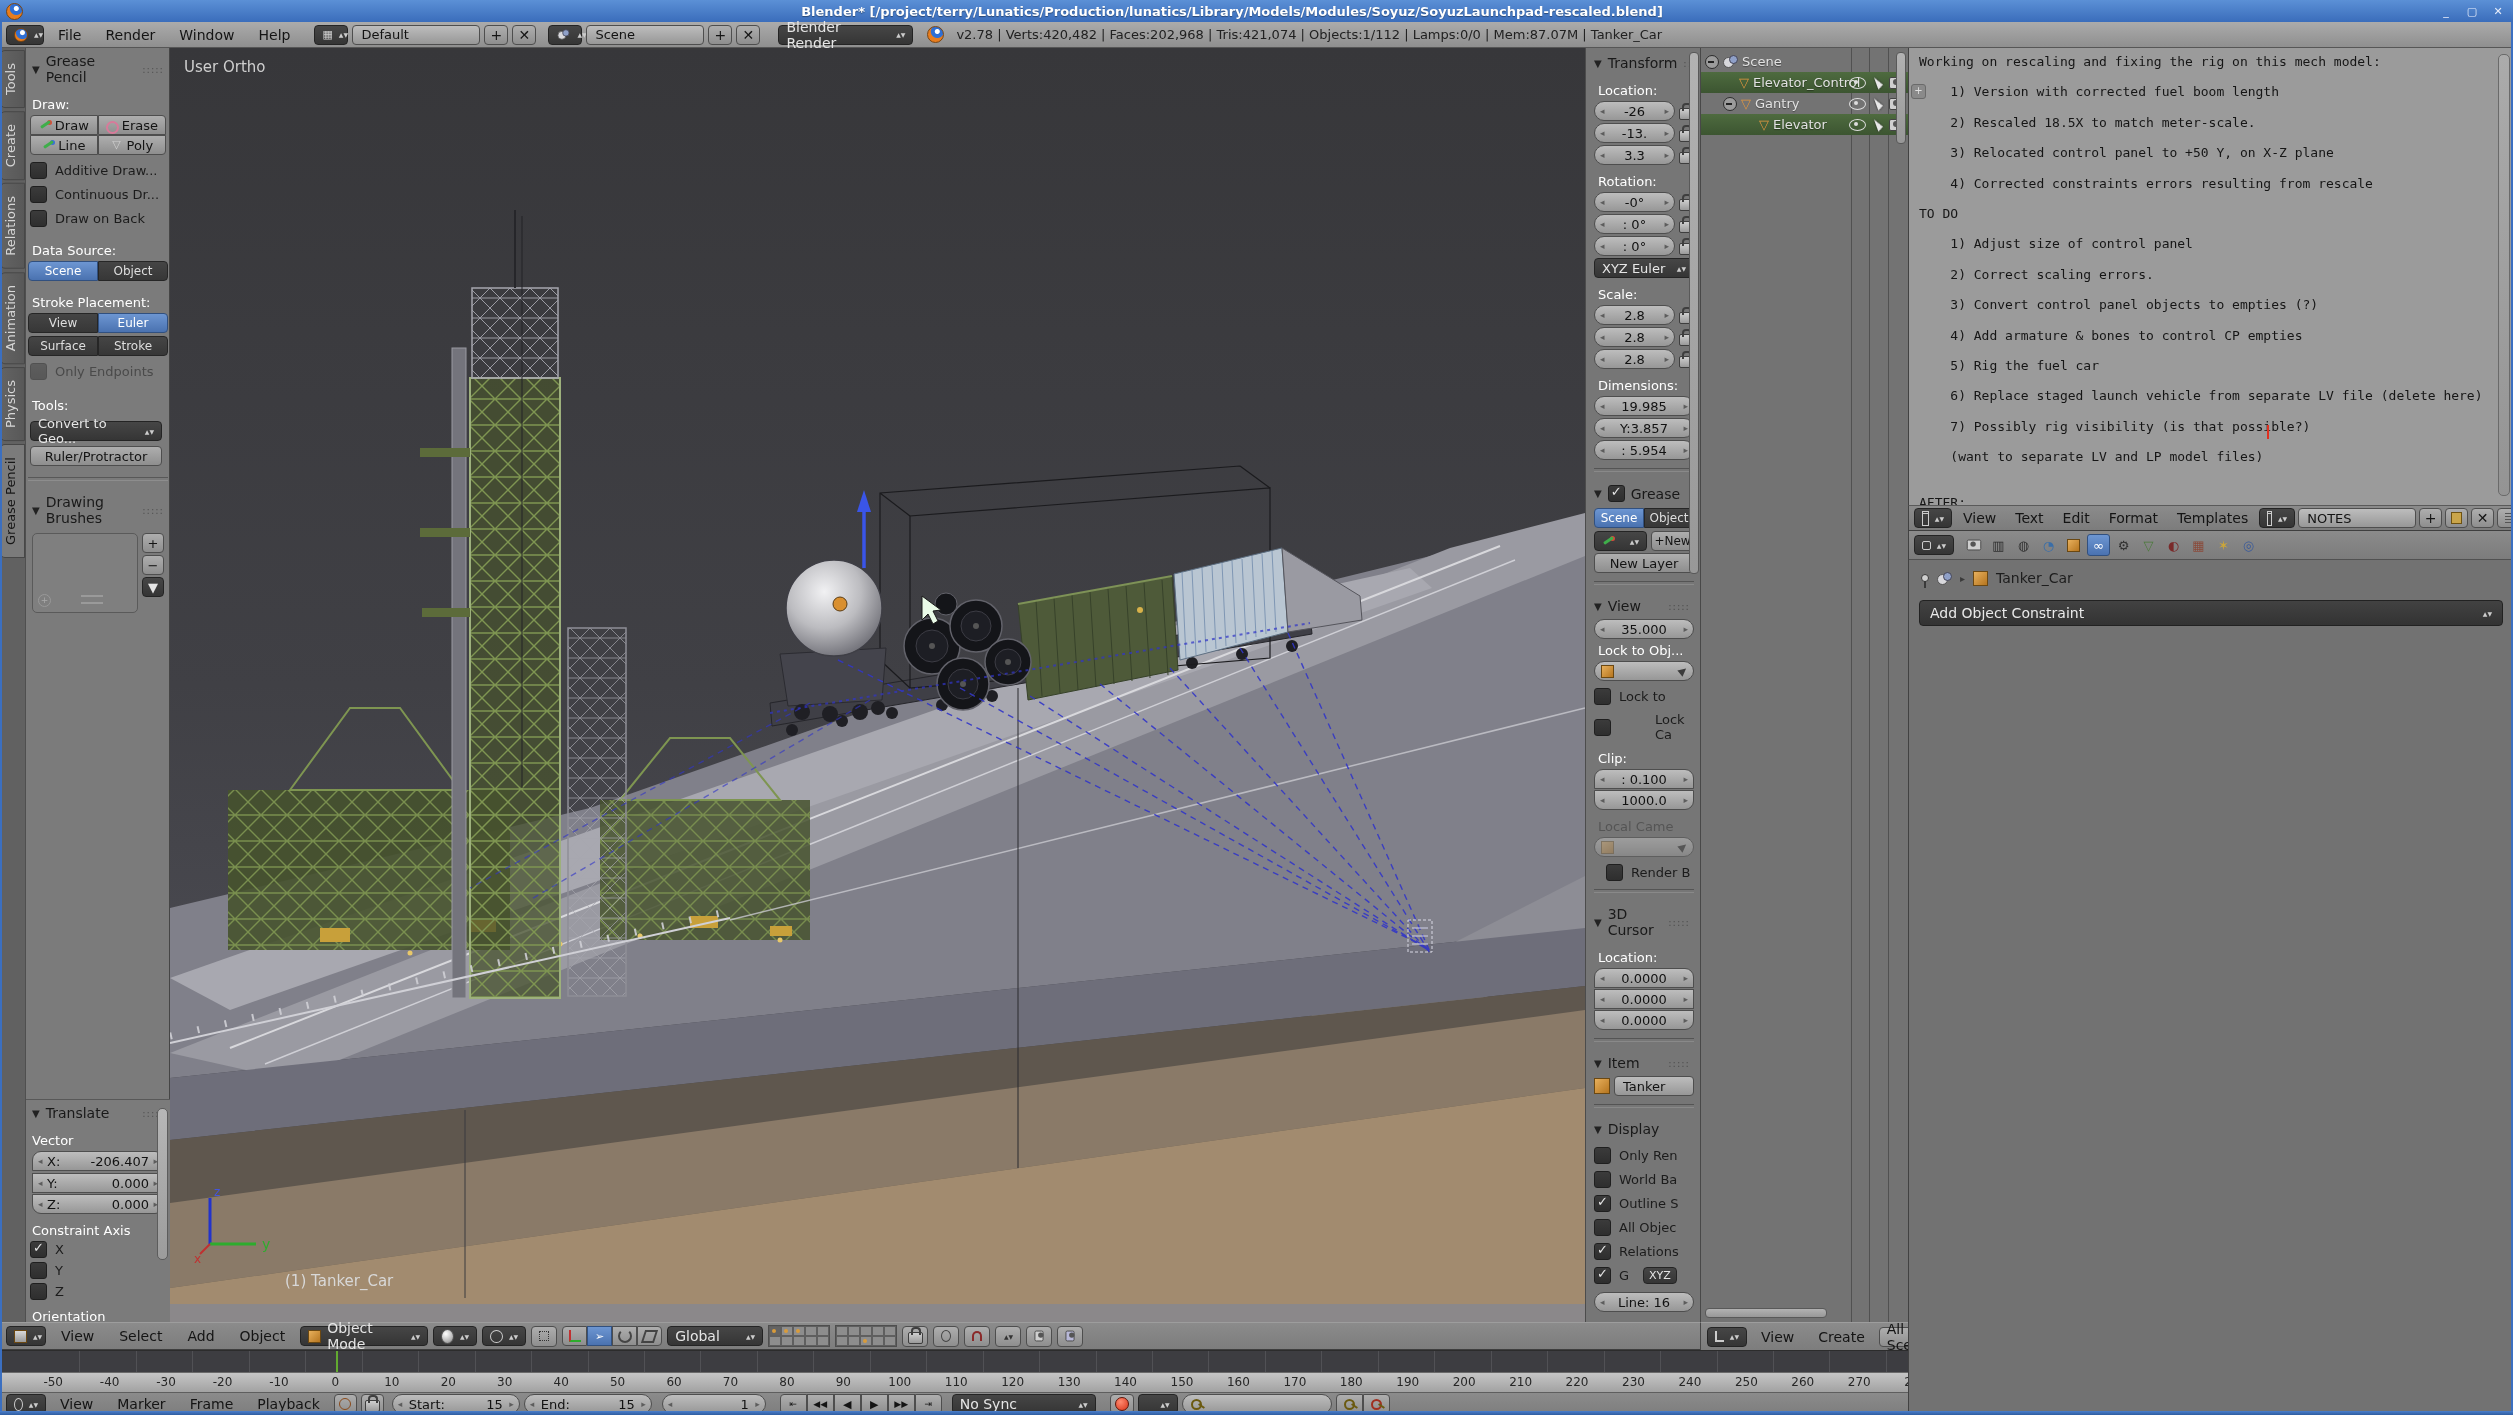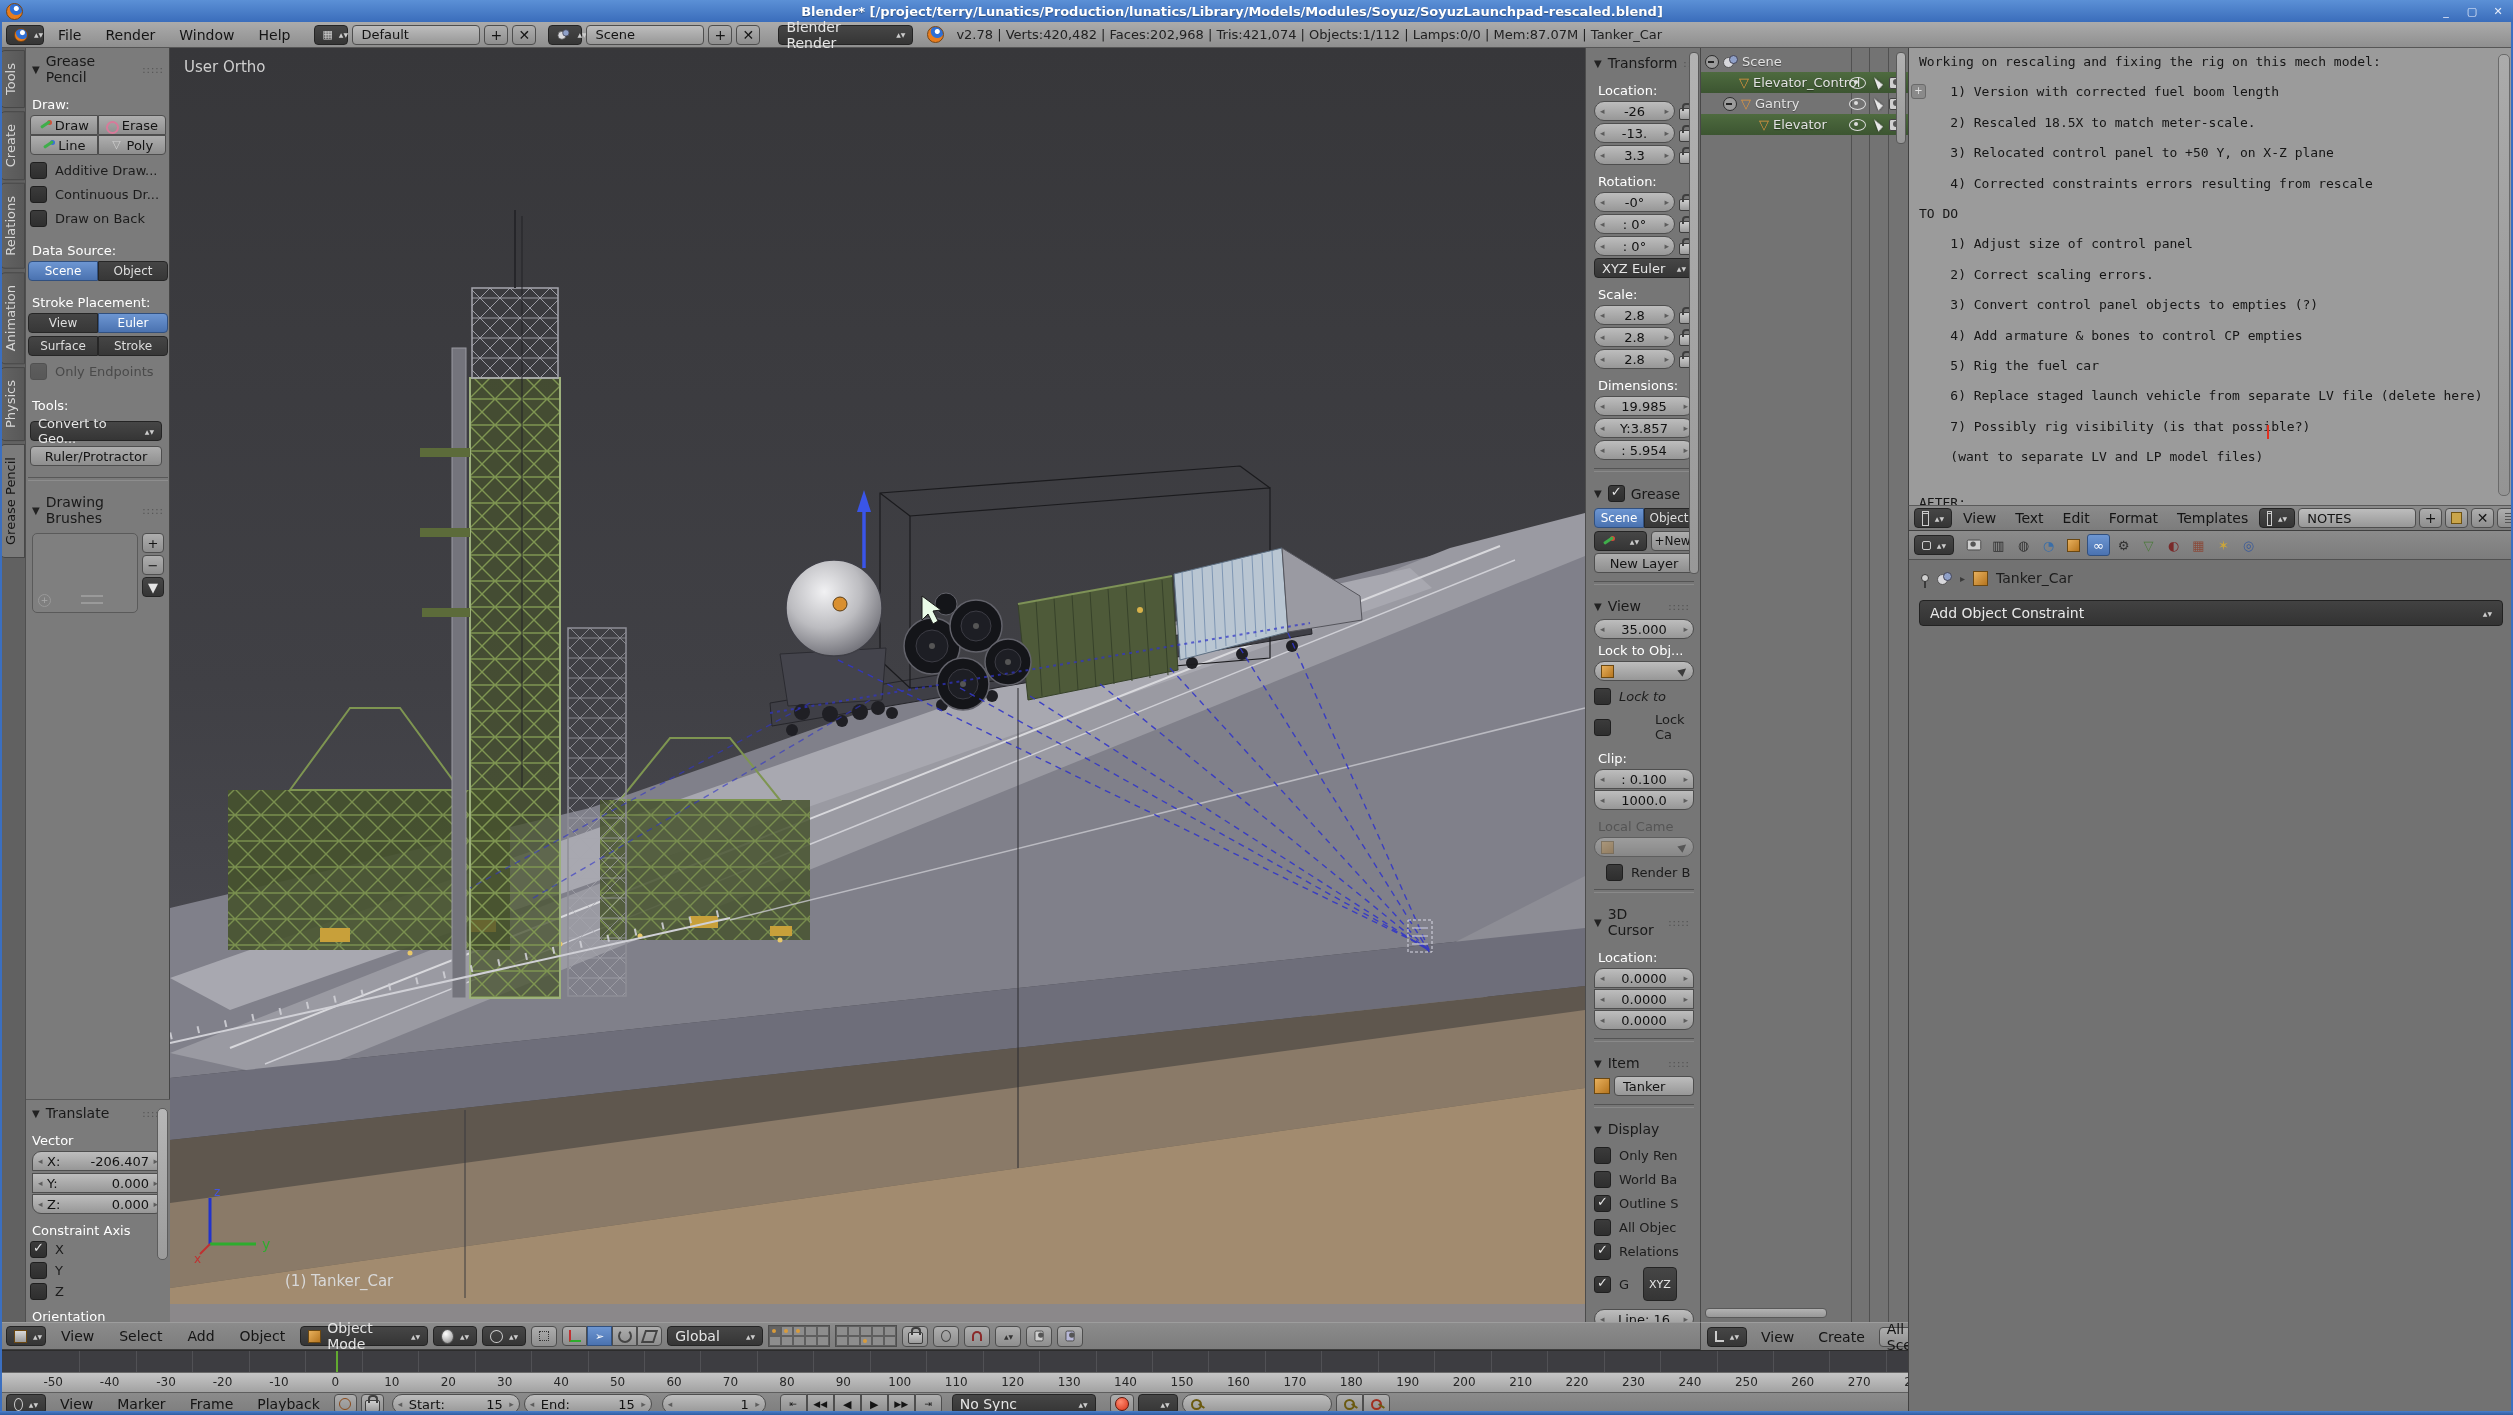--- a/index.html
+++ b/index.html
@@ -756,21 +756,21 @@
             <span class="aR">▸</span>
           </span>
         </div>
       <div class="lab" style="margin-top:4px;">Lock to Obj...</div>
       <div class="nrow">
           <span class="nfield" style="justify-content:space-between;padding:0 6px;">
         <span class="mini-cube"></span>
         <span class="dropper"></span>
           </span>
         </div>
-      <div class="cbrow" style="margin-left:2px;font-style:italic;">
+      <div class="cbrow" style="margin-left:2px;">
           <span class="cb"></span>
         <span>Lock to</span>
         </div>
       <div class="cbrow" style="margin-left:2px;gap:44px;">
           <span class="cb"></span>
         <span>Lock Ca</span>
         </div>
       <div class="lab">Clip:</div>
       <div class="nrow" style="margin-bottom:0;">
           <span class="nfield" style="border-radius:9px 9px 0 0;">
@@ -856,21 +856,21 @@
           <span class="cb"></span>
         <span>All Objec</span>
         </div>
       <div class="cbrow" style="margin-left:2px;">
           <span class="cb on"></span>
         <span>Relations</span>
         </div>
       <div class="cbrow" style="margin-left:2px;">
           <span class="cb on"></span>
         <span>G</span>
-        <span class="dsel" style="height:17px;padding:16px 5px;font-size:11px;margin-left:6px;">
+        <span class="dsel" style="height:17px;padding:7px 5px;font-size:11px;margin-left:6px;">
           <span>XYZ</span>
           </span>
         </div>
       <div class="nrow" style="margin-top:8px;">
           <span class="nfield">
             <span class="aL">◂</span>
             <span>Line: 16</span>
             <span class="aR">▸</span>
           </span>
         </div>

